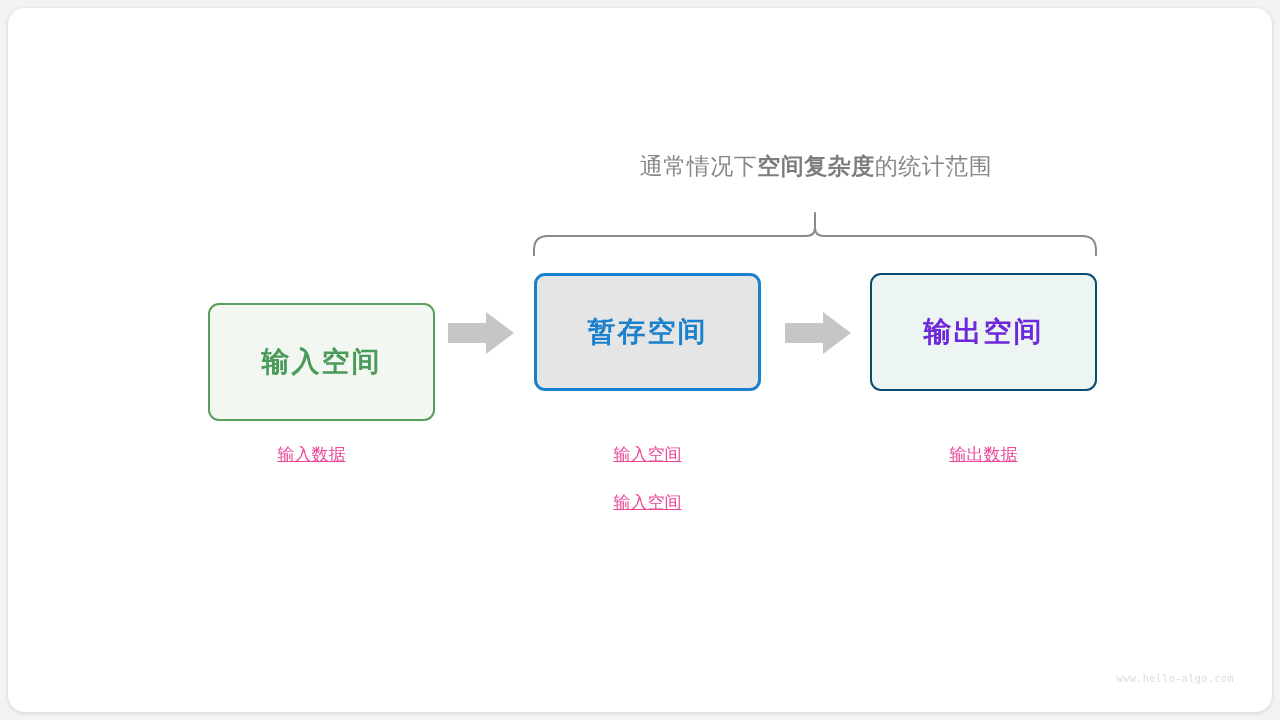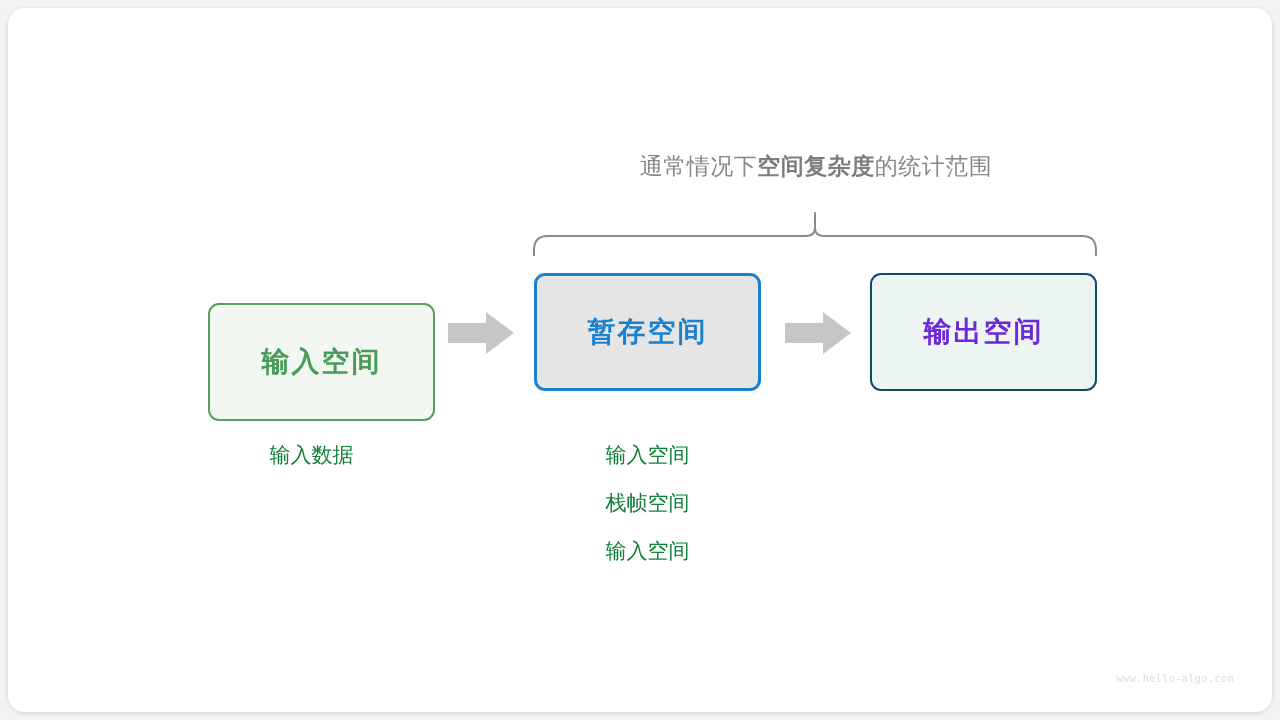--- a/index.html
+++ b/index.html
@@ -98,24 +98,25 @@
     position: absolute;
     top: 423px;
     width: 227px;
     text-align: center;
   }
   #caption-col-input  { left: 190px; }
   #caption-col-buffer { left: 526px; }
   #caption-col-output { left: 862px; }
 
   .caption-line {
-    font-size: 21px;
-    color: #15803d;
+    font-size: 17px;
+    color: #ec4899;
     line-height: 48px;
     white-space: nowrap;
+    text-decoration: underline;
   }
 
   
   #watermark {
     position: absolute;
     right: 38px;
     bottom: 28px;
     font-family: "DejaVu Sans Mono", "Liberation Mono", monospace;
     font-size: 10px;
     color: #dcdcdc;
@@ -152,20 +153,22 @@
   <svg class="arrow" id="arrow-2" width="66" height="42" viewBox="0 0 66 42">
     <path d="M 0 11 L 38 11 L 38 0 L 66 21 L 38 42 L 38 31 L 0 31 Z" fill="#c6c6c6"></path>
   </svg>
 
   <div class="caption-col" id="caption-col-input">
     <div class="caption-line">输入数据</div>
   </div>
 
   <div class="caption-col" id="caption-col-buffer">
     <div class="caption-line">输入空间</div>
-    <div class="caption-line">栈帧空间</div>
     <div class="caption-line">输入空间</div>
   </div>
 
+  <div class="caption-col" id="caption-col-output">
+    <div class="caption-line">输出数据</div>
+  </div>
 
   <div id="watermark">www.hello-algo.com</div>
 
 </div>
 
 </body></html>

